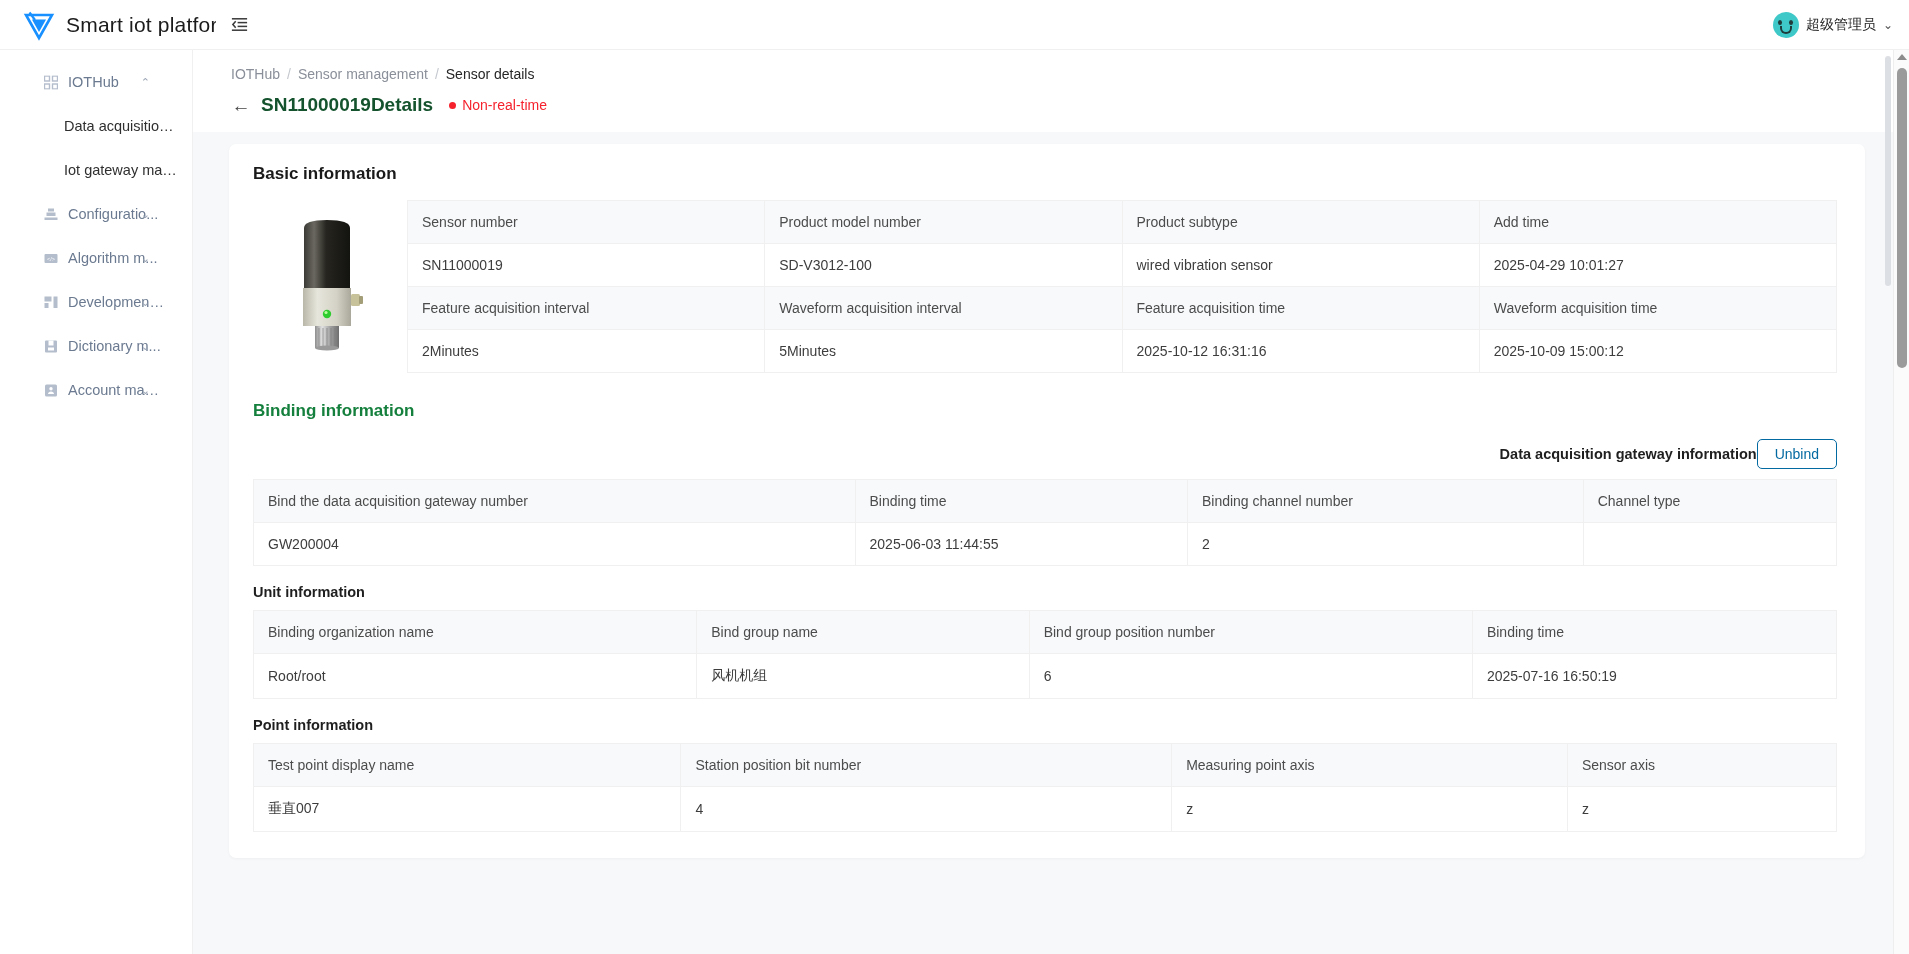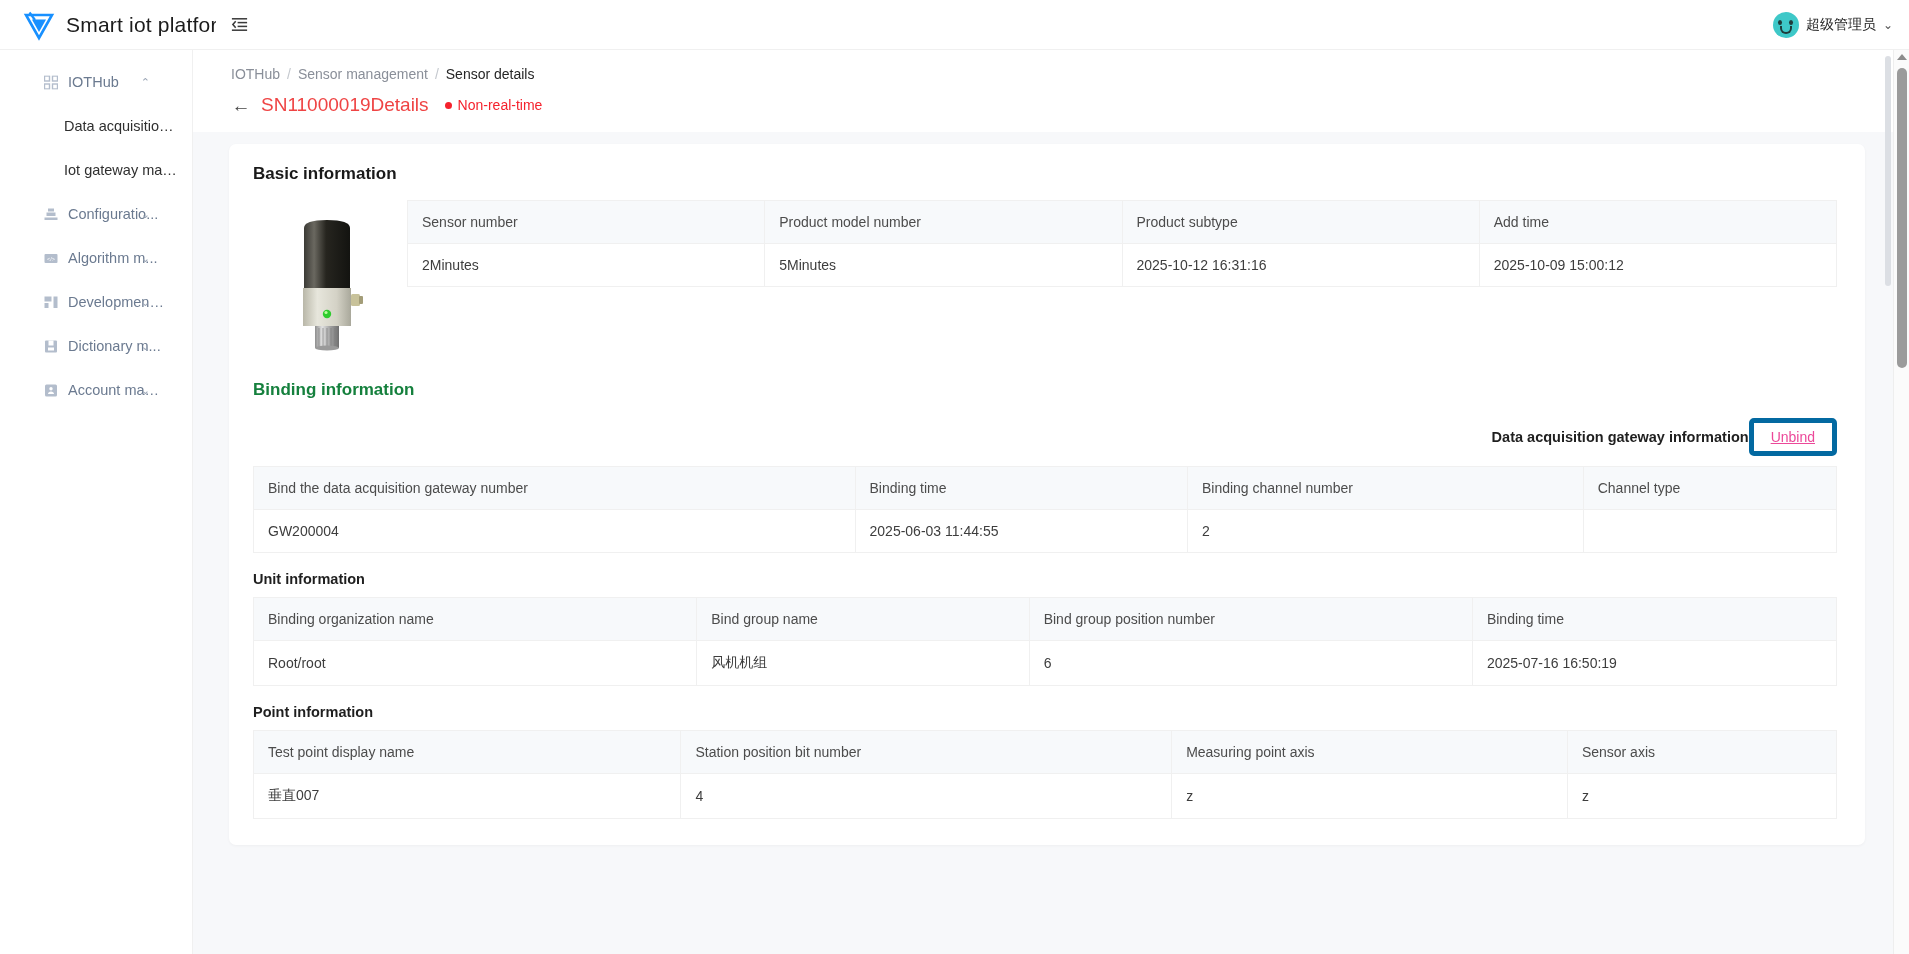--- a/index.html
+++ b/index.html
@@ -104,21 +104,21 @@
   .breadcrumb .bc-sep { color: #c4c8ce; }
 
   .page-head {
     display: flex; align-items: center; gap: 10px;
     padding: 12px 0 16px 38px; background: #ffffff;
   }
   .back-arrow {
     font-size: 19px; color: #444; cursor: pointer; line-height: 1;
     width: 20px; display: flex; align-items: center; justify-content: center;
   }
-  .page-title { font-size: 19px; font-weight: normal; color: #ef4444; }
+  .page-title { font-size: 19px; font-weight: bold; color: #14532d; }
   .status-chip { display: flex; align-items: center; gap: 6px; margin-left: 6px; }
   .status-dot { width: 7px; height: 7px; border-radius: 50%; background: #f5222d; }
   .status-text { font-size: 14px; color: #f5222d; }
 
   .panel {
     background: #ffffff; border-radius: 7px;
     margin: 12px 44px 0 36px; padding: 20px 28px 26px 24px;
     box-shadow: 0 1px 3px rgba(0,0,0,0.04);
   }
   .section-h1 { font-size: 17px; font-weight: bold; color: #1a1a1a; margin: 0 0 16px 0; }
@@ -142,23 +142,23 @@
     padding: 13px 14px; font-size: 14px;
     border: 1px solid #f0f0f0;
     color: #4a4a4a; overflow: hidden; white-space: nowrap; text-overflow: ellipsis;
   }
   table.grid th { background: #f7f9fb; color: #4c4c4c; }
   table.grid td { background: #ffffff; color: #3d3d3d; }
   table.grid tr.hdr td { background: #f7f9fb; color: #4c4c4c; }
 
   .sub-head-row { display: flex; align-items: center; justify-content: flex-end; margin: 18px 0 10px 0; }
   .btn-unbind {
-    font-size: 14px; color: #ec4899;
-    background: #ffffff; border: 5px solid #0369a1; border-radius: 5px;
-    padding: 7px 17px; cursor: pointer; line-height: 1; text-decoration: underline;
+    font-size: 14px; color: #0369a1;
+    background: #ffffff; border: 1px solid #0369a1; border-radius: 5px;
+    padding: 7px 17px; cursor: pointer; line-height: 1;
   }
 
   
   .win-scroll {
     position: absolute; right: 0; top: 50px; width: 16px; bottom: 0;
     background: #fbfbfb; border-left: 1px solid #eee; z-index: 30;
   }
   .win-scroll .arrow-up {
     position: absolute; top: 4px; left: 50%; transform: translateX(-50%);
     width: 0; height: 0; border-left: 5px solid transparent; border-right: 5px solid transparent;
@@ -372,20 +372,32 @@
                 <col style="width:25%">
                 <col style="width:25%">
                 <col style="width:25%">
               </colgroup>
             <tbody>
               <tr>
                 <th>Sensor number</th>
                 <th>Product model number</th>
                 <th>Product subtype</th>
                 <th>Add time</th>
+              </tr>
+              <tr>
+                <td>SN11000019</td>
+                <td>SD-V3012-100</td>
+                <td>wired vibration sensor</td>
+                <td>2025-04-29 10:01:27</td>
+              </tr>
+              <tr class="hdr">
+                <td>Feature acquisition interval</td>
+                <td>Waveform acquisition interval</td>
+                <td>Feature acquisition time</td>
+                <td>Waveform acquisition time</td>
               </tr>
               <tr>
                 <td>2Minutes</td>
                 <td>5Minutes</td>
                 <td>2025-10-12 16:31:16</td>
                 <td>2025-10-09 15:00:12</td>
               </tr>
             </tbody>
           </table>
         </div>

